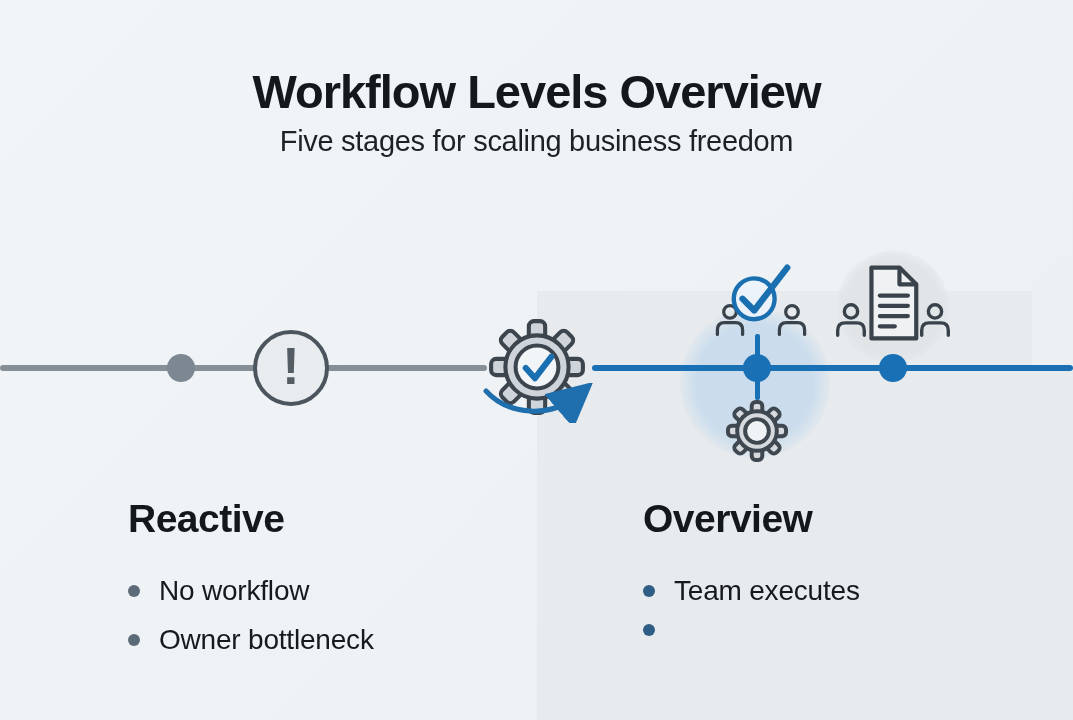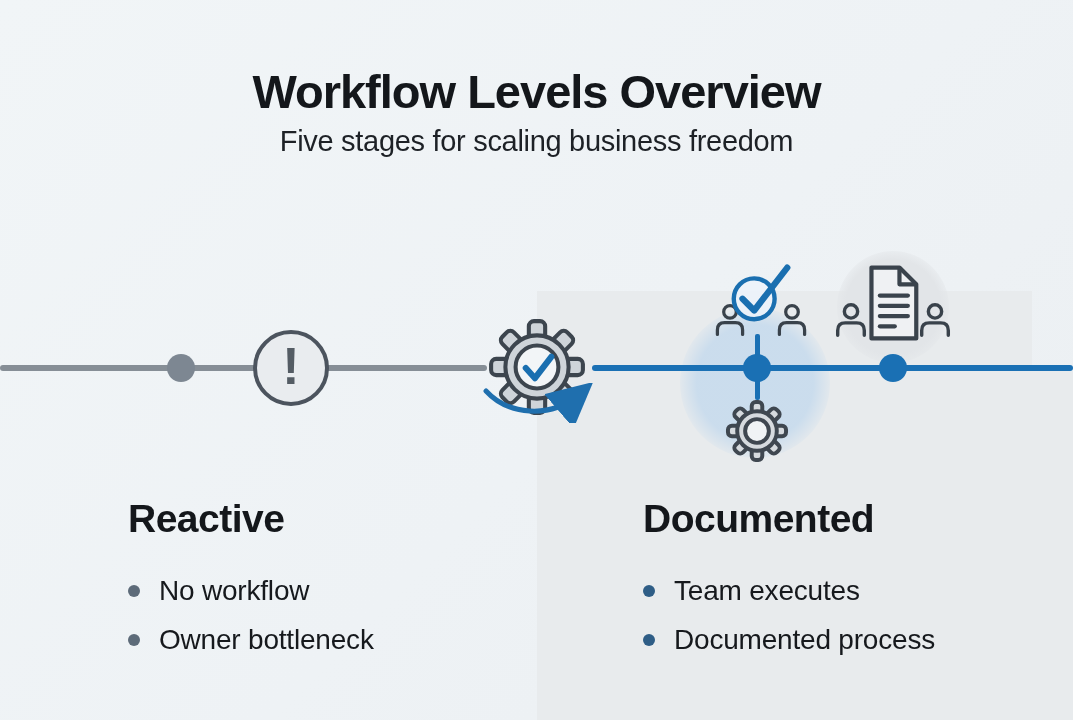--- a/index.html
+++ b/index.html
@@ -148,26 +148,25 @@
         <span>No workflow</span>
       </li>
       <li>
         <span class="bullet-dot"></span>
         <span>Owner bottleneck</span>
       </li>
     </ul>
   </div>
 
   <div class="section proactive">
-    <h2>Documented</h2>
+    <h2>Overview</h2>
     <ul>
       <li>
         <span class="bullet-dot"></span>
         <span>Team executes</span>
       </li>
       <li>
         <span class="bullet-dot"></span>
-        <span>Documented process</span>
       </li>
     </ul>
   </div>
 
 </div>
 
 </body></html>

